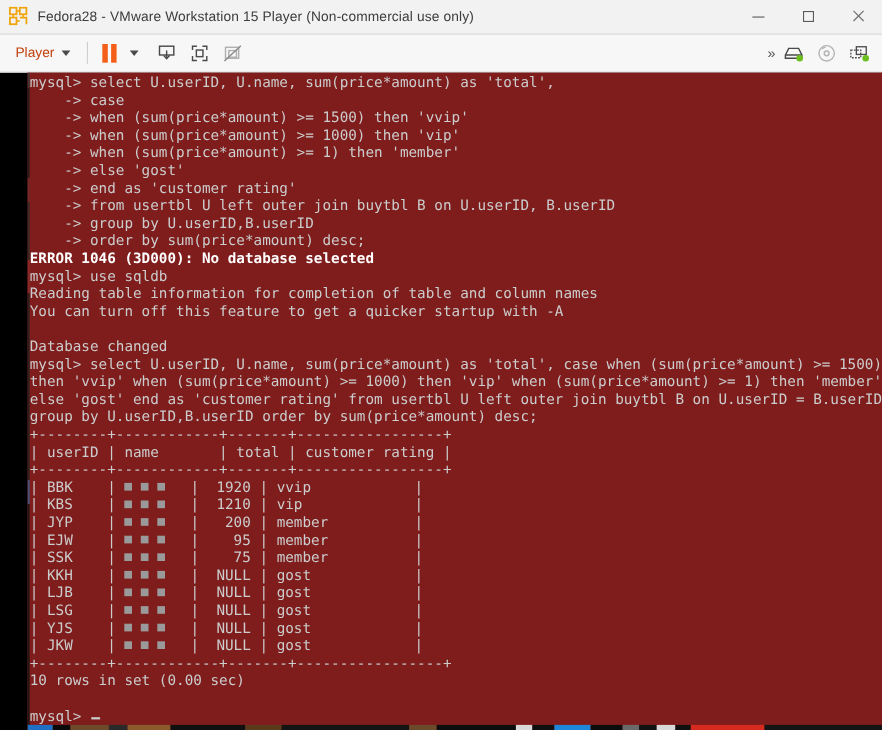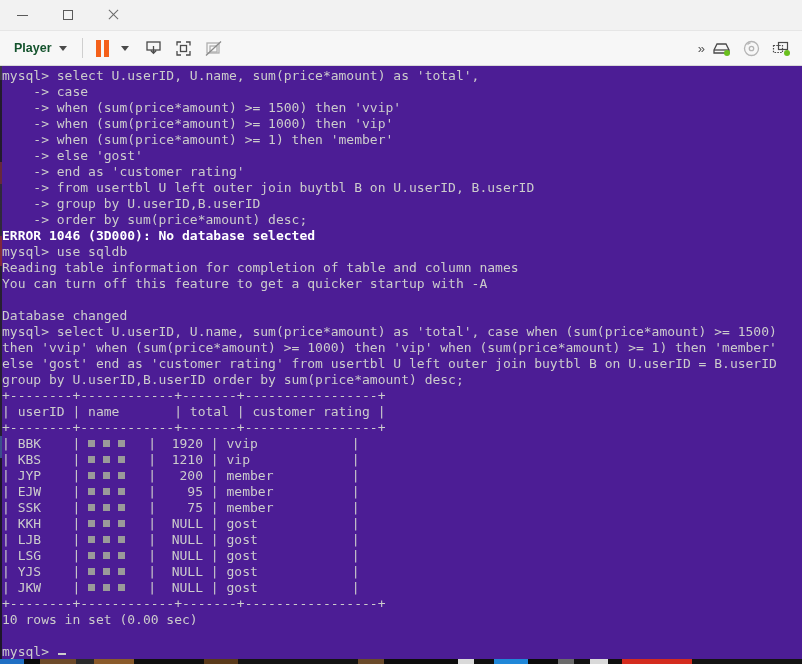--- a/index.html
+++ b/index.html
@@ -103,24 +103,23 @@
     align-items: center;
     flex: 0 0 auto;
     padding: 0 6px;
   }
   .tb-left { display: flex; align-items: center; }
   .tb-right { display: flex; align-items: center; margin-left: auto; }
   .player-btn {
     display: flex;
     align-items: center;
     font-size: 12.5px;
-    color: #14532d;
+    color: #c2410c;
     padding: 3px 6px 3px 8px;
     border-radius: 2px;
-    font-weight: bold;
   }
   .caret-down {
     width: 0; height: 0;
     border-left: 4px solid transparent;
     border-right: 4px solid transparent;
     border-top: 5px solid #4a4a4a;
     margin-left: 7px;
   }
   .tb-sep {
     width: 1px;
@@ -158,23 +157,24 @@
   .chev-right {
     font-size: 13px;
     color: #555;
     letter-spacing: -2px;
     padding-right: 3px;
   }
 
   
   .vm-screen {
     flex: 1 1 auto;
-    background: #4c1d95;
+    background: #7f1d1d;
     position: relative;
     overflow: hidden;
+    margin-left: 25px;
   }
   .term {
     font-family: "DejaVu Sans Mono", "Liberation Mono", monospace;
     font-size: 13px;
     line-height: 16px;
     color: #cccccc;
     white-space: pre;
     padding: 2px 0 0 2px;
     letter-spacing: 0px;
   }
@@ -224,20 +224,32 @@
     display: flex;
   }
   .taskbar-strip i { display: block; height: 100%; }
 </style>
 </head>
 <body>
 
 <div class="window">
 
   <div class="titlebar">
+    <div class="title-left">
+      <span class="app-icon">
+        <svg width="18" height="18" viewBox="0 0 18 18">
+          <rect x="1" y="1" width="6" height="6" fill="none" stroke="#f0a30a" stroke-width="1.6"></rect>
+          <rect x="10" y="1" width="6" height="6" fill="none" stroke="#f0a30a" stroke-width="1.6"></rect>
+          <rect x="1" y="10" width="6" height="6" fill="none" stroke="#f0a30a" stroke-width="1.6"></rect>
+          <path d="M10 10 h6 v6" fill="none" stroke="#f0a30a" stroke-width="1.6"></path>
+          <path d="M7 4 h3 M4 7 v3 M13 7 v3 M7 13 h3" stroke="#f0a30a" stroke-width="1.4"></path>
+        </svg>
+      </span>
+      <span class="title-text">Fedora28 - VMware Workstation 15 Player (Non-commercial use only)</span>
+    </div>
     <div class="win-buttons">
       <div class="win-btn">
         <span class="glyph-min"></span>
       </div>
       <div class="win-btn">
         <span class="glyph-max"></span>
       </div>
       <div class="win-btn close">
         <span class="glyph-close"></span>
       </div>

